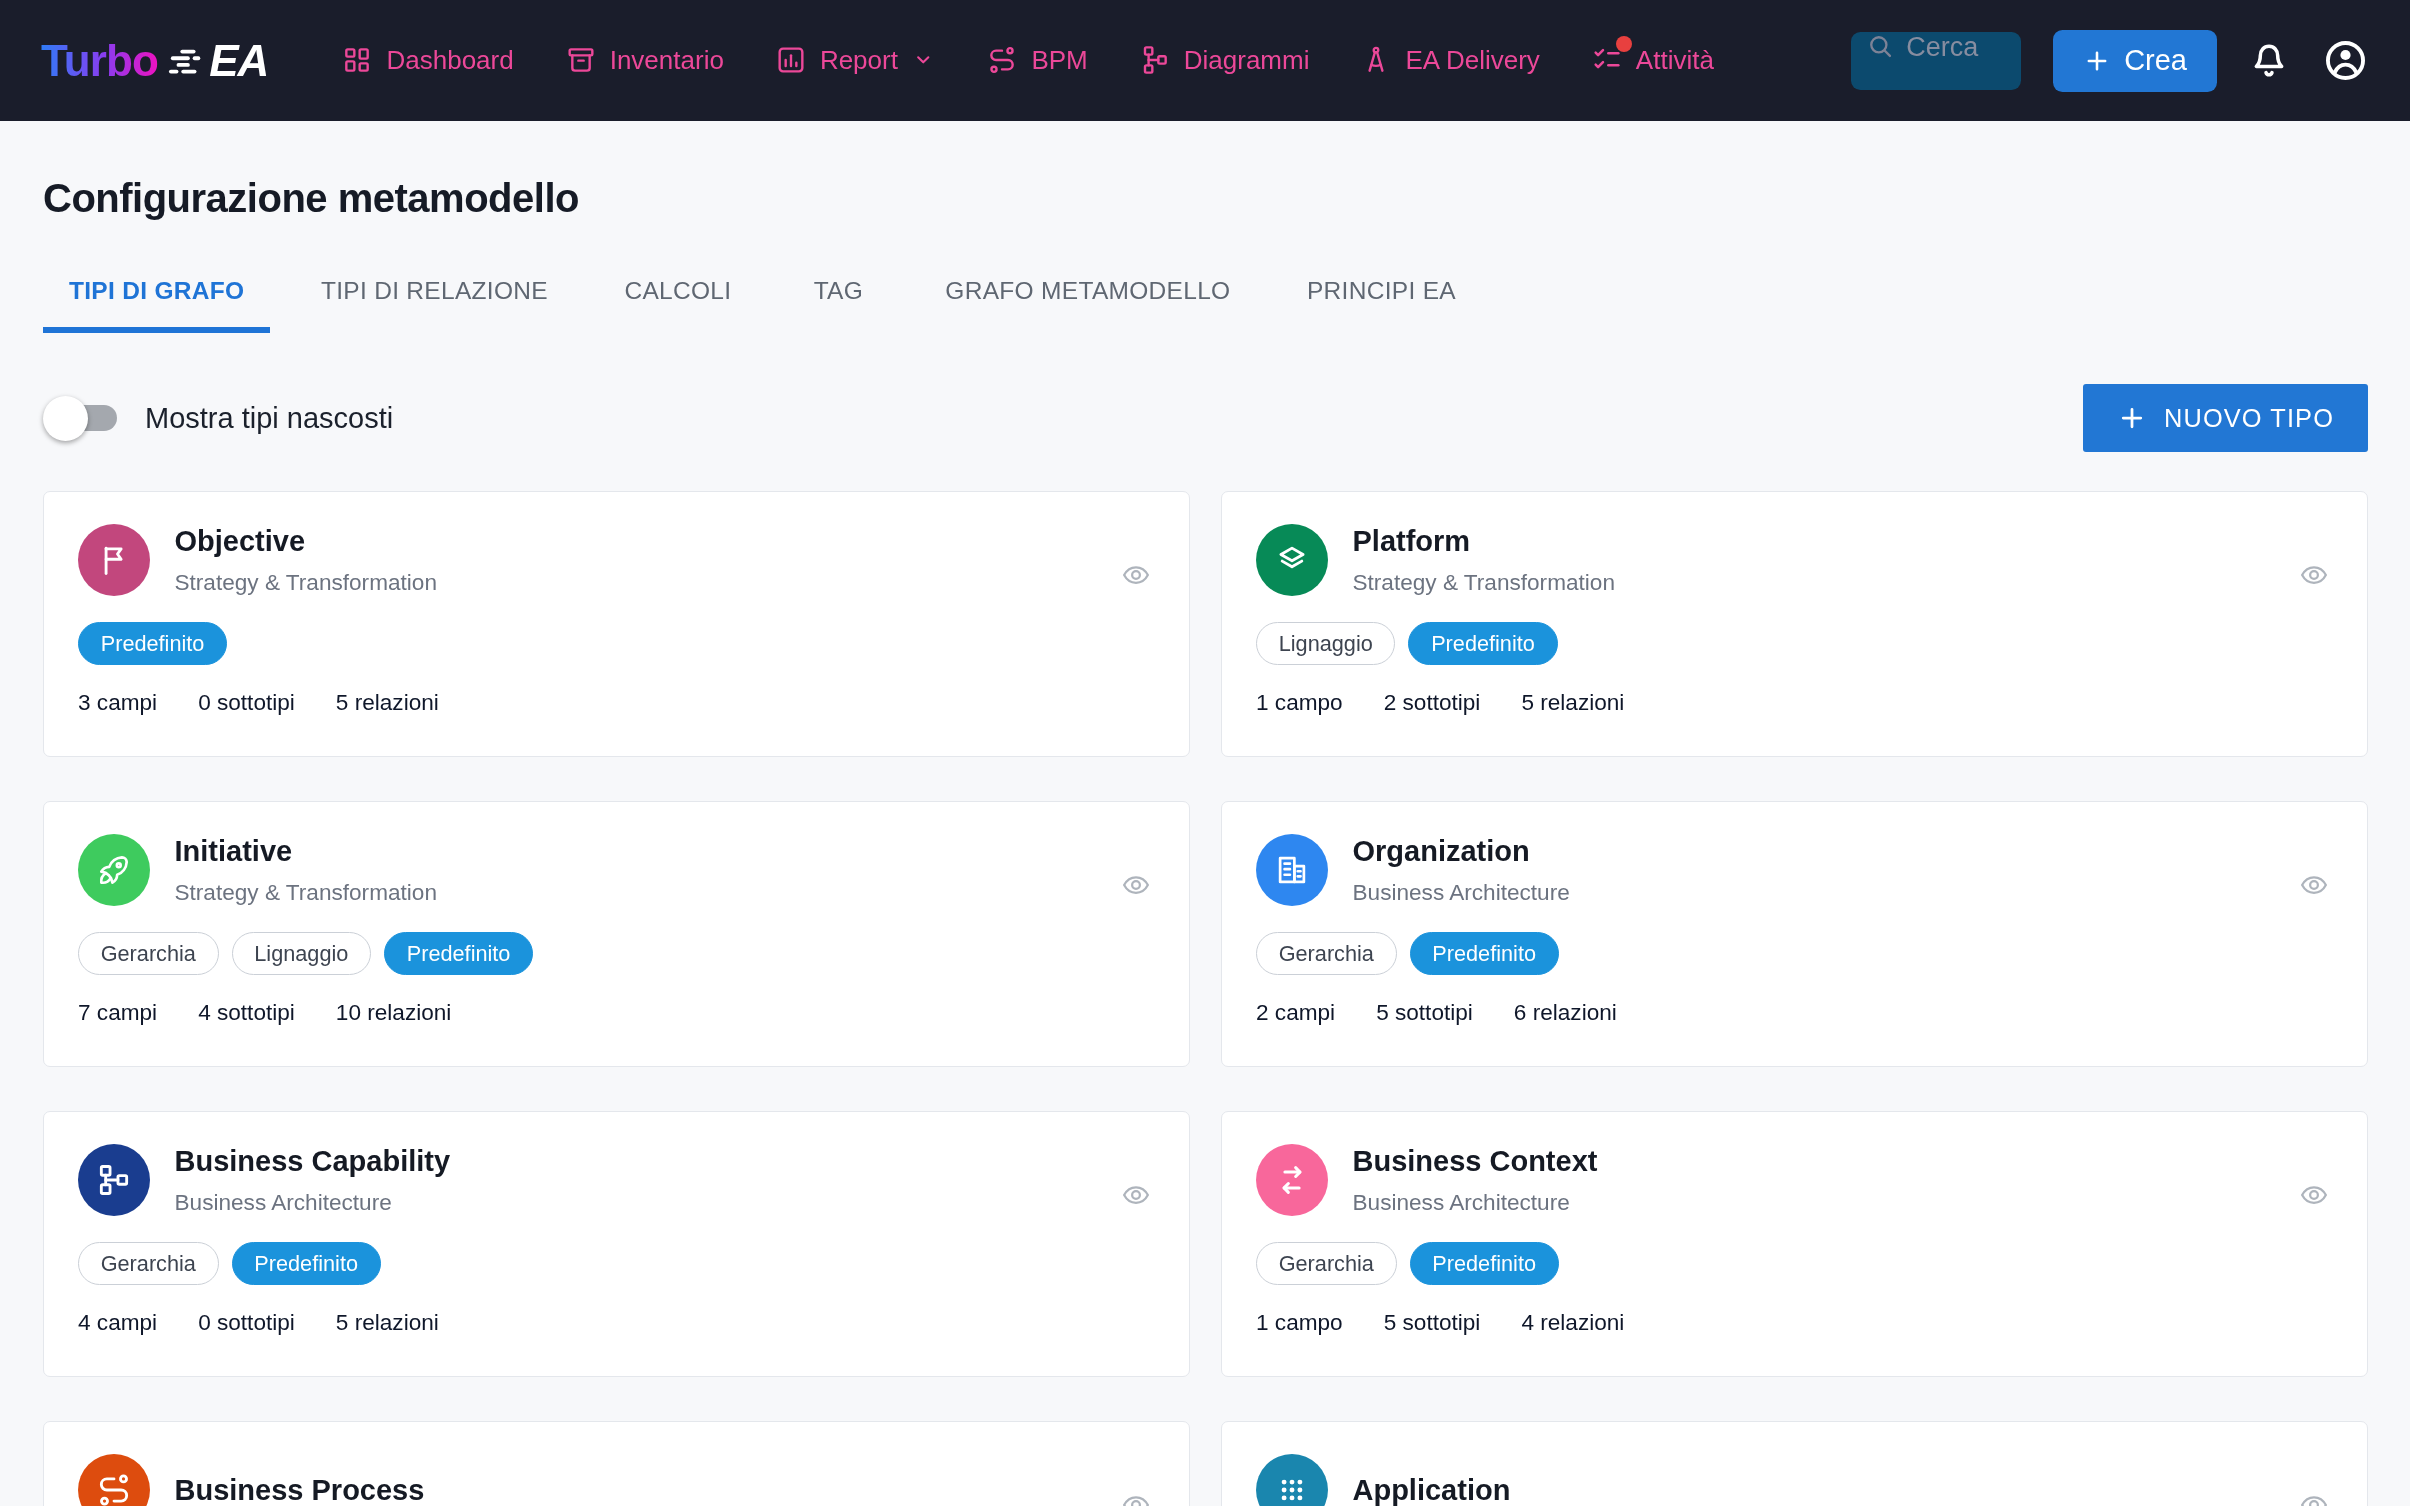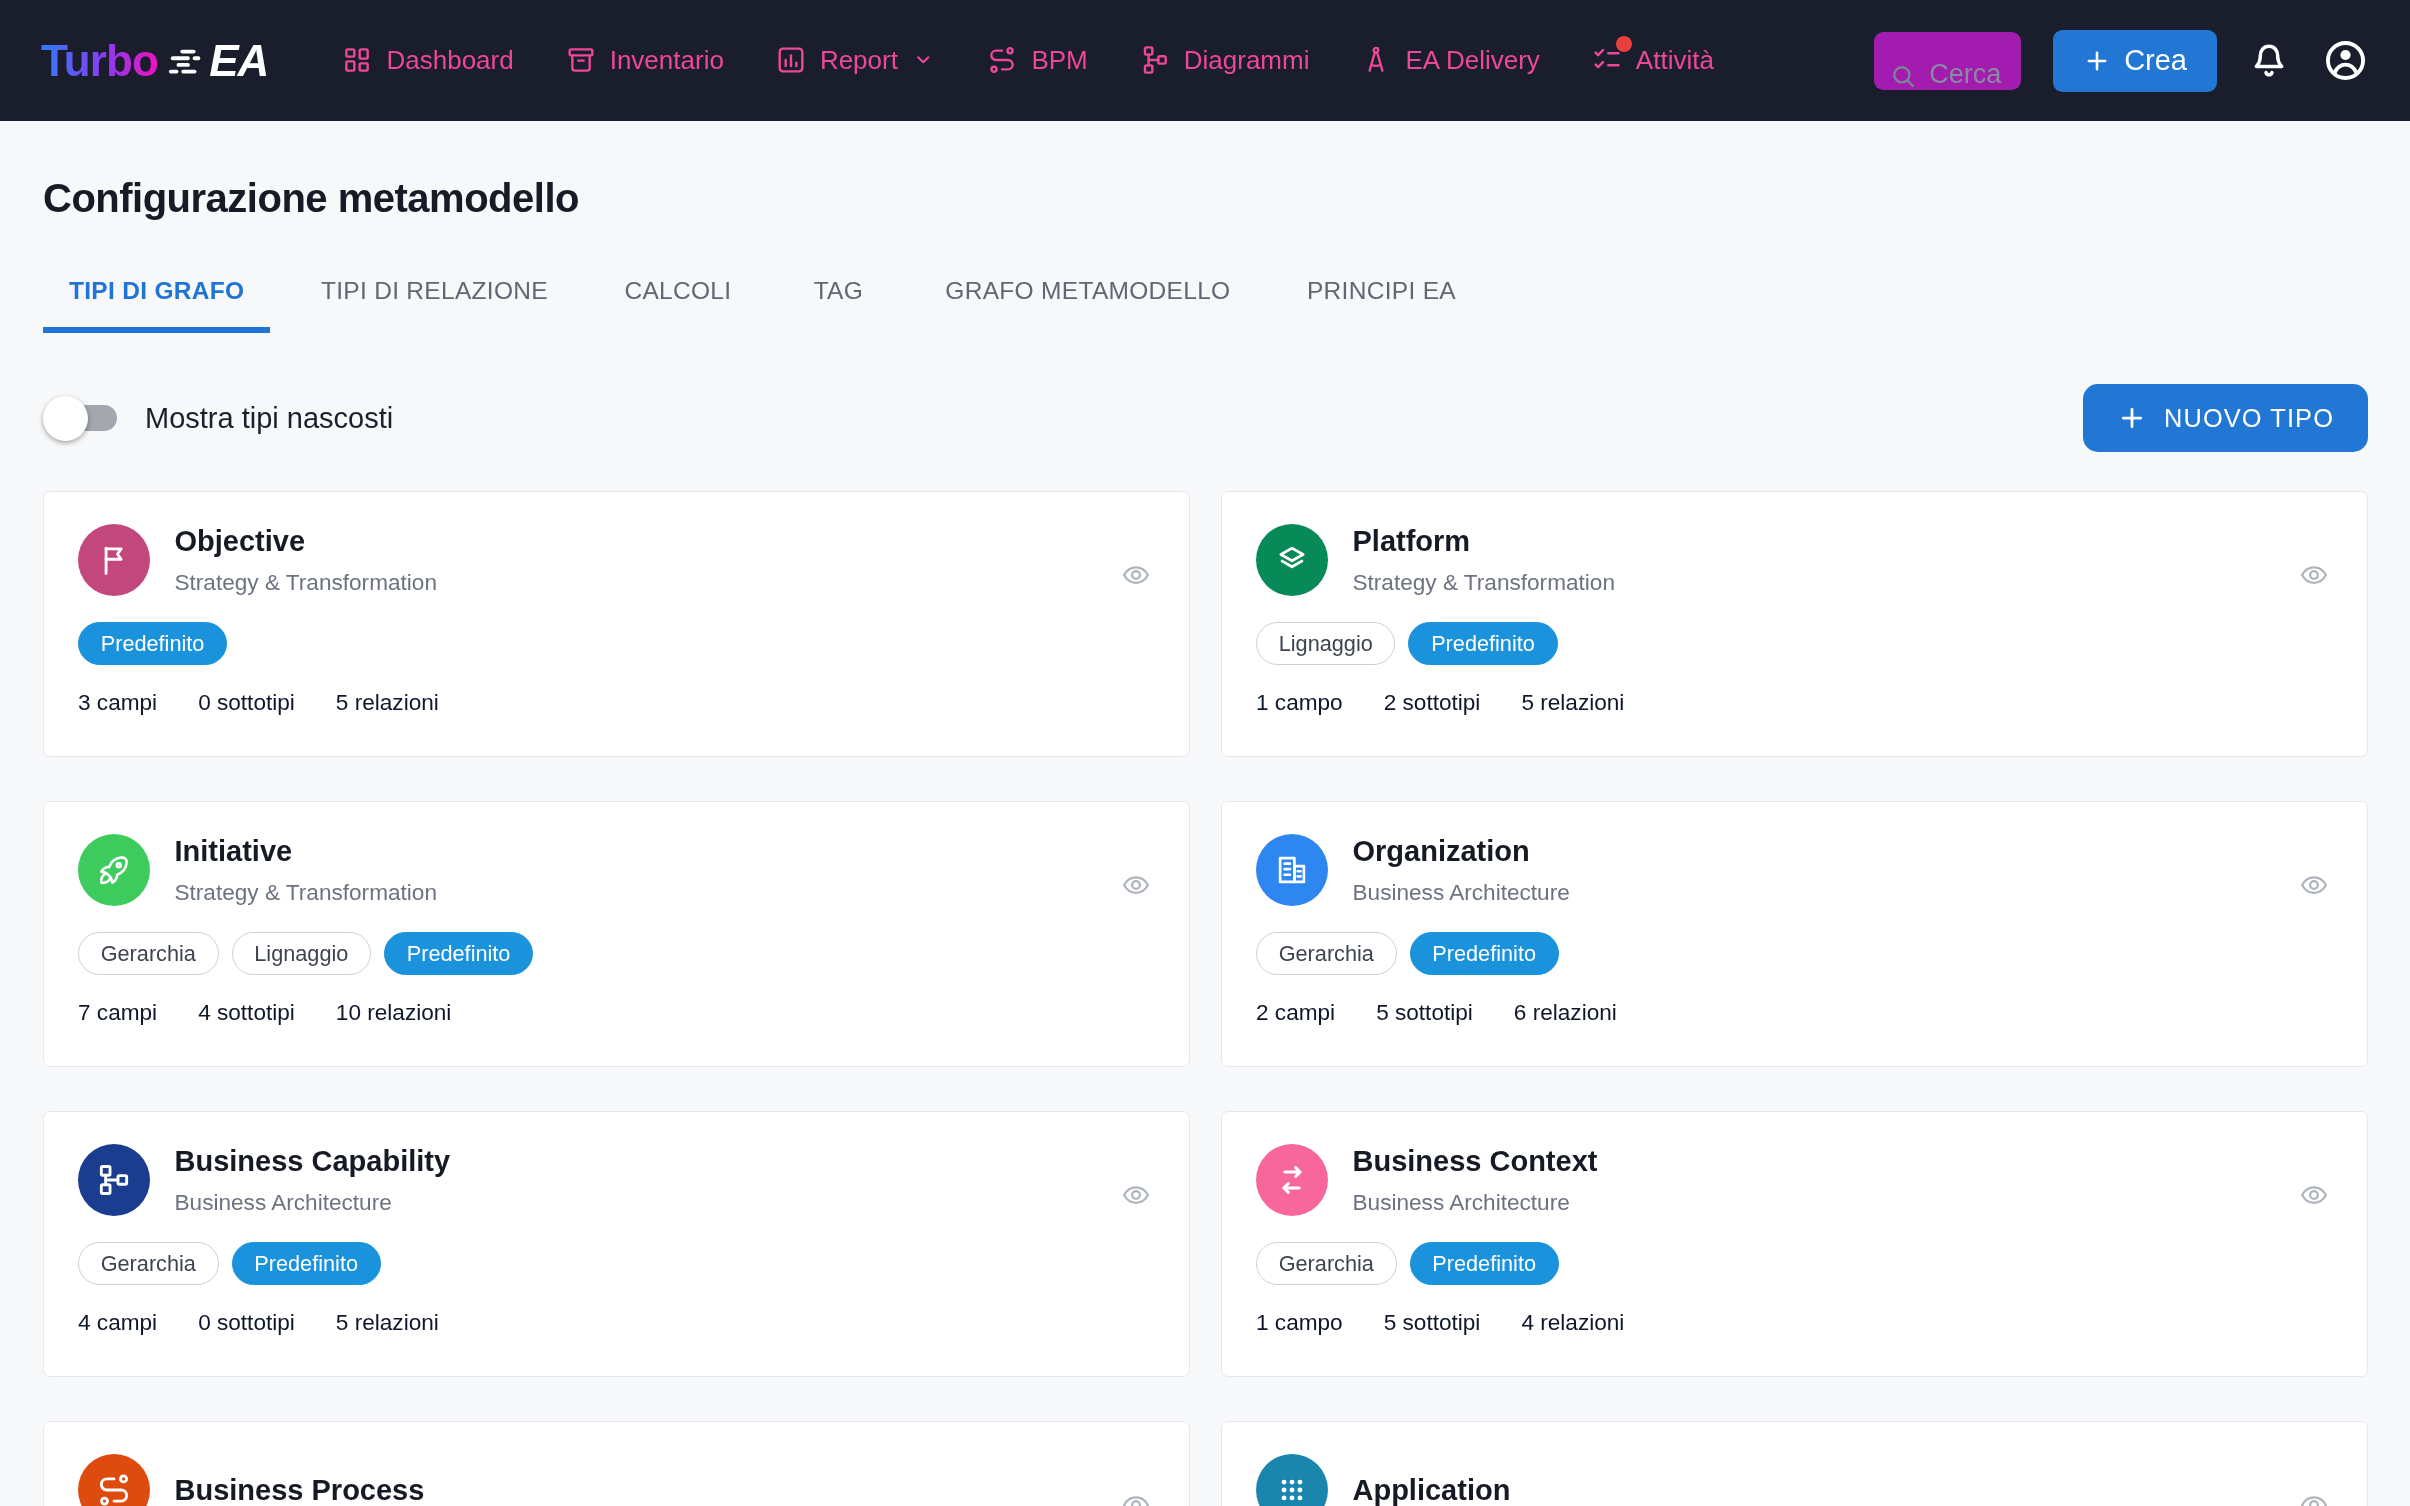--- a/index.html
+++ b/index.html
@@ -14,21 +14,21 @@
     -webkit-background-clip:text; background-clip:text; color:transparent; }
   .logo-speed { margin:5.6px 1.9px 0 9.4px; display:flex; }
   .logo-ea { font-size:44px; font-weight:800; font-style:italic; color:#ffffff; letter-spacing:-0.9px; }
   .nav-items { display:flex; align-items:center; gap:51px; }
   .nav-item { display:flex; align-items:center; gap:13px; color:#ec4899; font-size:26px; cursor:pointer; text-decoration:none; }
   .nav-ic { position:relative; width:32px; height:32px; display:flex; }
   .nav-ic svg { width:32px; height:32px; }
   .nav-ic .reddot { position:absolute; top:-8.5px; right:-9.4px; width:16px; height:16px; border-radius:50%; background:#e8403f; }
   .chev svg { width:24.5px; height:24.5px; margin-top:3.8px; }
   .nav-right { margin-left:auto; display:flex; align-items:center; gap:32px; }
-  .searchbox { width:147px; height:58px; background:#a21caf; border-radius:9.4px; display:flex; align-items:flex-end; padding:0 15px; gap:12.2px; overflow:hidden; }
+  .searchbox { width:170px; height:58px; background:#0c4a6e; border-radius:9.4px; display:flex; align-items:flex-start; padding:0 15px; gap:12.2px; overflow:hidden; }
   .searchbox svg { width:28px; height:28px; color:#7d8296; flex:0 0 auto; }
   .searchbox input { background:transparent; border:none; outline:none; width:73px; font-size:27px; color:#d7dae3; font-family:"Liberation Sans",sans-serif; }
   .searchbox input::placeholder { color:#878da0; }
   .btn-crea { height:62px; padding:0 30px; border:none; border-radius:9.4px; background:#2277d4; color:#fff; font-size:29px; display:flex; align-items:center; gap:13px; cursor:pointer; font-family:"Liberation Sans",sans-serif; }
   .btn-crea svg { width:28px; height:28px; }
   .icon-btn { background:none; border:none; color:#ffffff; cursor:pointer; display:flex; }
   .icon-btn.bell svg { width:40px; height:43px; }
   .icon-btn.account svg { width:49px; height:49px; }
 
   
@@ -39,21 +39,21 @@
   .tab { position:relative; padding:9.4px 26px 28px; font-size:24.5px; letter-spacing:0.3px; color:#5f6772; font-weight:500; cursor:pointer; min-width:113px; text-align:center; }
   .tab.active { color:#1f74d6; font-weight:600; }
   .tab.active::after { content:""; position:absolute; left:0; right:0; bottom:0; height:6.6px; background:#1f74d6; }
 
   .controls-row { margin-top:51px; display:flex; align-items:center; }
   .toggle-group { display:flex; align-items:center; gap:21px; cursor:pointer; }
   .switch { position:relative; width:81px; height:47px; flex:0 0 auto; }
   .switch .track { position:absolute; left:5.6px; top:10.4px; width:68px; height:26px; border-radius:13px; background:#a4a8ae; }
   .switch .thumb { position:absolute; left:0px; top:0.9px; width:45px; height:45px; border-radius:50%; background:#ffffff; box-shadow:0 1.9px 5.6px rgba(0,0,0,0.35); }
   .toggle-label { font-size:29px; color:#1b212c; font-weight:500; }
-  .btn-newtype { margin-left:auto; height:68px; padding:0 34px; border:none; border-radius:15px; background:#2277d4; color:#fff; font-size:25.4px; letter-spacing:1.1px; font-weight:500; display:flex; align-items:center; gap:17px; cursor:pointer; font-family:"Liberation Sans",sans-serif; }
+  .btn-newtype { margin-left:auto; height:68px; padding:0 34px; border:none; border-radius:3px; background:#2277d4; color:#fff; font-size:25.4px; letter-spacing:1.1px; font-weight:500; display:flex; align-items:center; gap:17px; cursor:pointer; font-family:"Liberation Sans",sans-serif; }
   .btn-newtype svg { width:30px; height:30px; }
 
   
   .cards-grid { margin-top:39px; display:grid; grid-template-columns:1fr 1fr; column-gap:31px; row-gap:44px; }
   .card { position:relative; height:266px; background:#ffffff; border:0.9px solid #e4e7ec; border-radius:7px; padding:32px 34px; cursor:pointer; }
   .card-eye { position:absolute; top:68px; right:34px; background:none; border:none; color:#aeb4bc; cursor:pointer; display:flex; }
   .card-eye svg { width:38px; height:30px; }
   .card-head { display:flex; align-items:center; gap:24.5px; }
   .avatar { width:72px; height:72px; border-radius:50%; display:flex; align-items:center; justify-content:center; color:#fff; flex:0 0 auto; }
   .avatar svg { width:38px; height:38px; }

